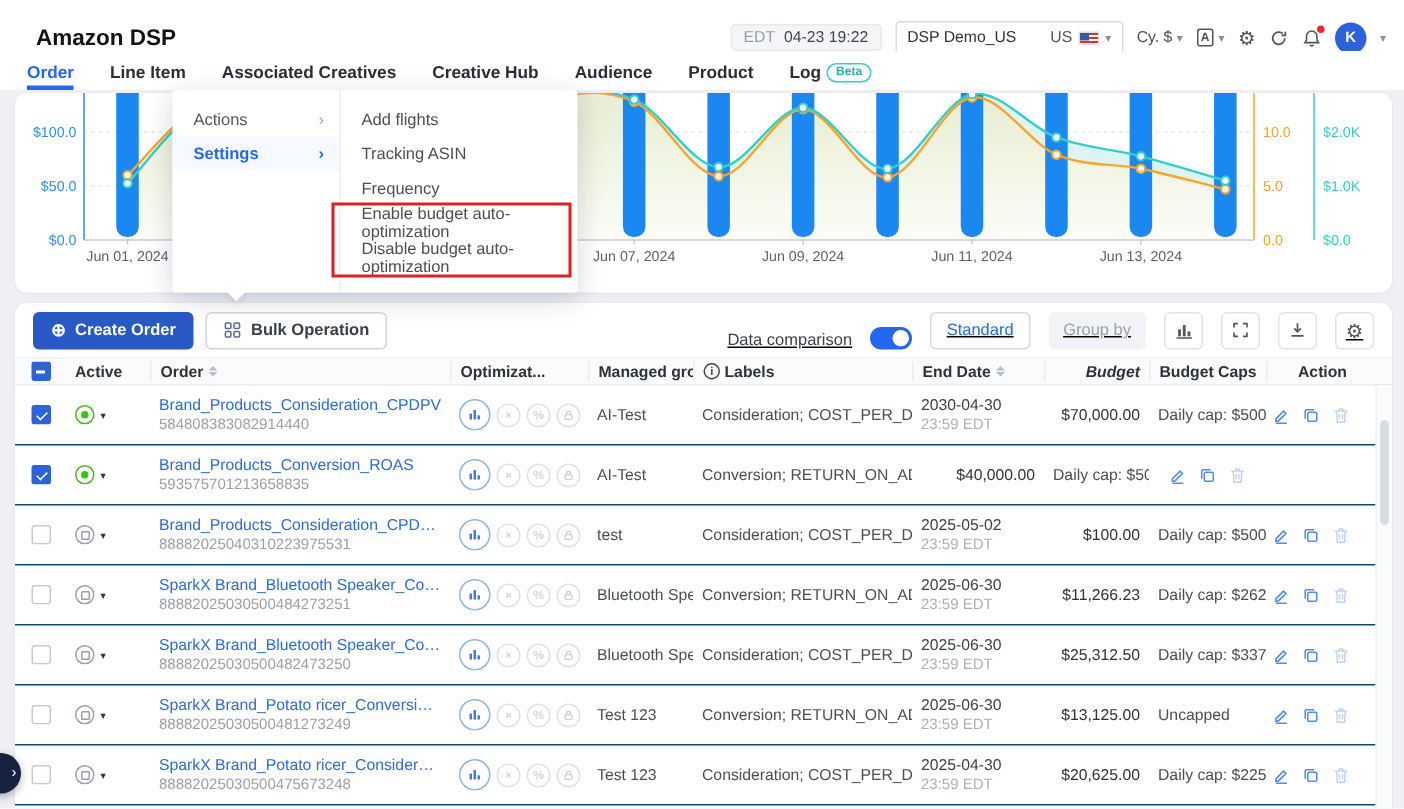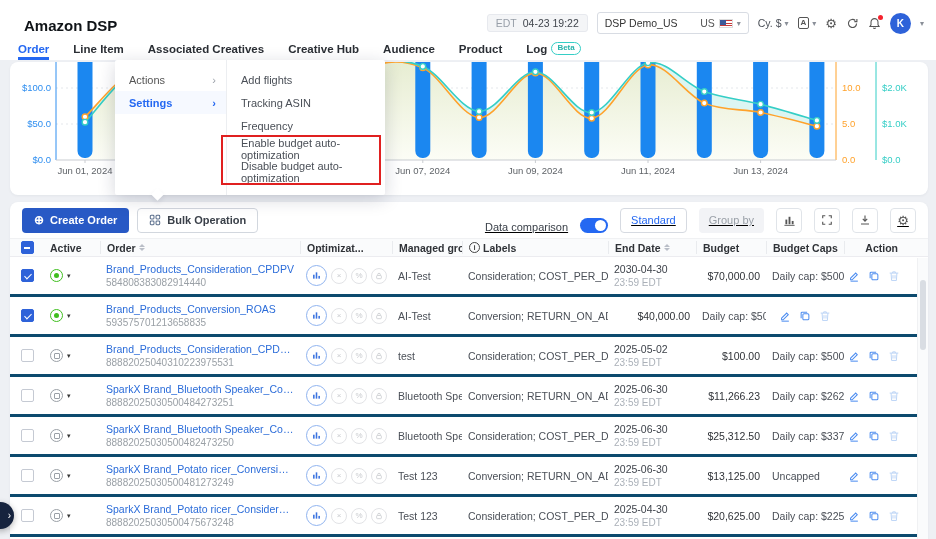--- a/index.html
+++ b/index.html
@@ -2,21 +2,21 @@
 <html><head>
 <meta charset="utf-8">
 <style>
   * { margin:0; padding:0; box-sizing:border-box; }
   html,body { width:936px; height:539px; overflow:hidden; }
   body { font-family:"Liberation Sans","DejaVu Sans",sans-serif; background:#eef0f4; position:relative; }
   #app { position:relative; width:936px; height:539px; overflow:hidden; }
 
   
   .topbar { position:absolute; left:0; top:0; width:936px; height:34px; background:#fff;
-            display:flex; align-items:flex-end; padding:16px 12px 0 24px; }
+            display:flex; align-items:center; padding:16px 12px 0 24px; }
   .brand { font-size:15px; font-weight:bold; color:#101418; }
   .top-right { margin-left:auto; display:flex; align-items:center; gap:9px; }
   .timebox { background:#f4f5f7; border:1px solid #e7e9ee; border-radius:3px; padding:2px 8px;
              font-size:10.5px; display:flex; gap:6px;margin-left:44px; }
   .timebox .tz { color:#979ea8; }
   .timebox .dt { color:#40454c; }
   .acct { border:1px solid #d8dce3; border-radius:3px; height:22px; width:152px; padding:0 7px;
           display:flex; align-items:center; font-size:10.5px; color:#333; }
   .acct .nm { flex:1; }
   .acct .rg { color:#555; margin-right:4px; }
@@ -83,30 +83,30 @@
           display:inline-flex; align-items:center; justify-content:center; color:#555; }
   .gearchar { font-size:13px; line-height:1; }
 
   
   .thead, .trow { display:grid;
     grid-template-columns:34px 56px 200px 92px 70px 146px 88px 70px 78px 60px; }
   .thead { height:19px; background:#fafbfc; border-top:1px solid #f0f1f3; border-bottom:1px solid #ececf0;
            align-items:center; font-size:10.5px; font-weight:bold; color:#2f3237; }
   .th { display:flex; align-items:center; gap:3px; padding:0 6px; height:13px; overflow:hidden; white-space:nowrap; }
   .th.bl { border-left:1px solid #e9ebee; }
-  .th.right { justify-content:flex-start; }
+  .th.right { justify-content:flex-end;font-style:italic; }
   .th.center { justify-content:flex-end; }
   .sort { display:inline-flex; flex-direction:column; gap:1px; }
   .sort i { width:0; height:0; border-left:3px solid transparent; border-right:3px solid transparent; display:block; }
   .sort .up { border-bottom:3.5px solid #b9bec7; }
   .sort .dn { border-top:3.5px solid #b9bec7; }
   .info { width:11px; height:11px; border:1px solid #444; border-radius:50%; font-size:7.5px; line-height:10px;
           text-align:center; font-weight:bold; color:#444; font-style:normal; flex:none; }
 
-  .trow { height:40px; border-bottom:3px solid #0c4a6e; align-items:center; }
+  .trow { height:40px; border-bottom:1px solid #0c4a6e; align-items:center; }
   .cell { padding:0 6px; overflow:hidden; white-space:nowrap; }
   .c-check { display:flex; justify-content:center; }
   .cb { width:13px; height:13px; border:1px solid #c5cad3; border-radius:2px; background:#fff; display:inline-block; flex:none; }
   .cb.indet { background:#2e62d9; border-color:#2e62d9; position:relative; }
   .cb.indet::after { content:""; position:absolute; left:2.5px; top:5px; width:6px; height:2px; background:#fff; }
   .trow.checked .cb { background:#2e62d9; border-color:#2e62d9; position:relative; }
   .trow.checked .cb::after { content:""; position:absolute; left:4px; top:1.5px; width:3px; height:6px;
                              border:solid #fff; border-width:0 1.5px 1.5px 0; transform:rotate(45deg); }
   .c-active { display:flex; align-items:center; gap:4px; }
   .status-ic { width:13px; height:13px; border-radius:50%; border:1.6px solid #9aa0a6;

